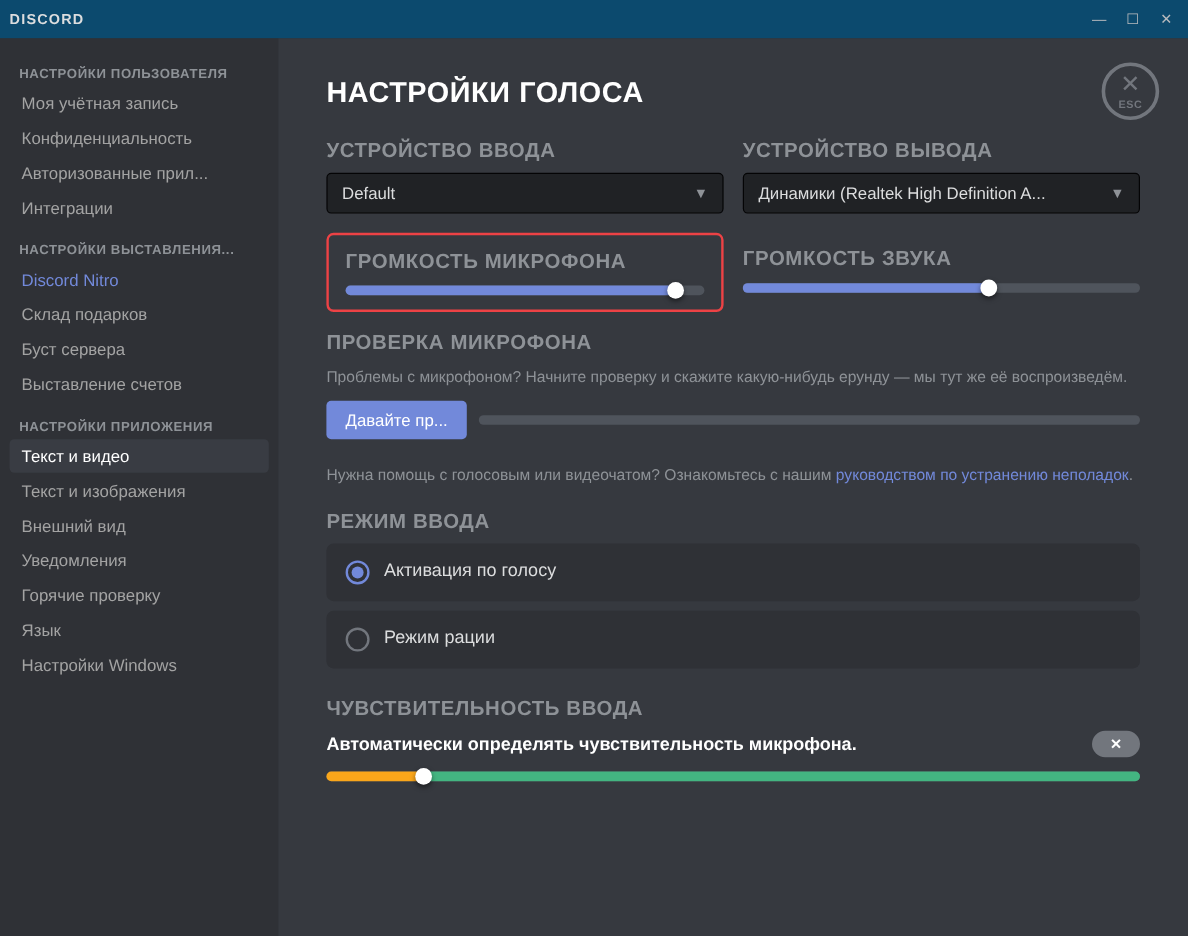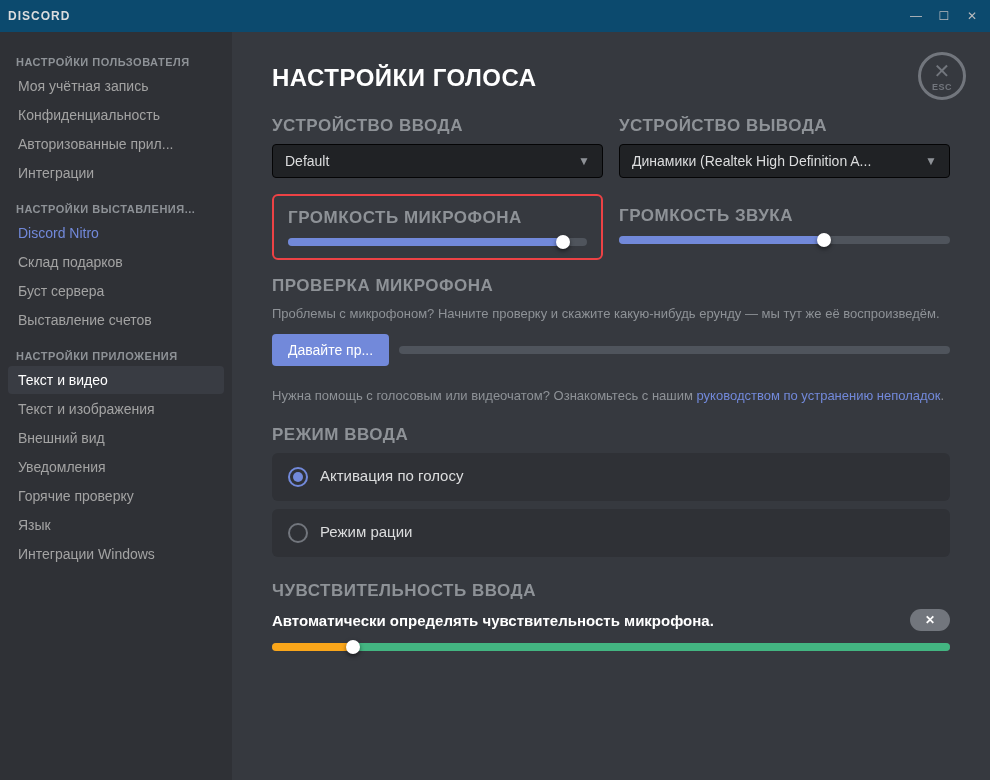--- a/index.html
+++ b/index.html
@@ -411,21 +411,21 @@
     <div class="sidebar-item">
         <span>Уведомления</span>
       </div>
     <div class="sidebar-item">
         <span>Горячие проверку</span>
       </div>
     <div class="sidebar-item">
         <span>Язык</span>
       </div>
     <div class="sidebar-item">
-        <span>Интеграции Windows</span>
+        <span>Настройки Windows</span>
       </div>
   </div>
 
   <div class="content">
 
     <div class="esc-btn">
       <span class="esc-x">✕</span>
       <span class="esc-label">ESC</span>
     </div>
 

